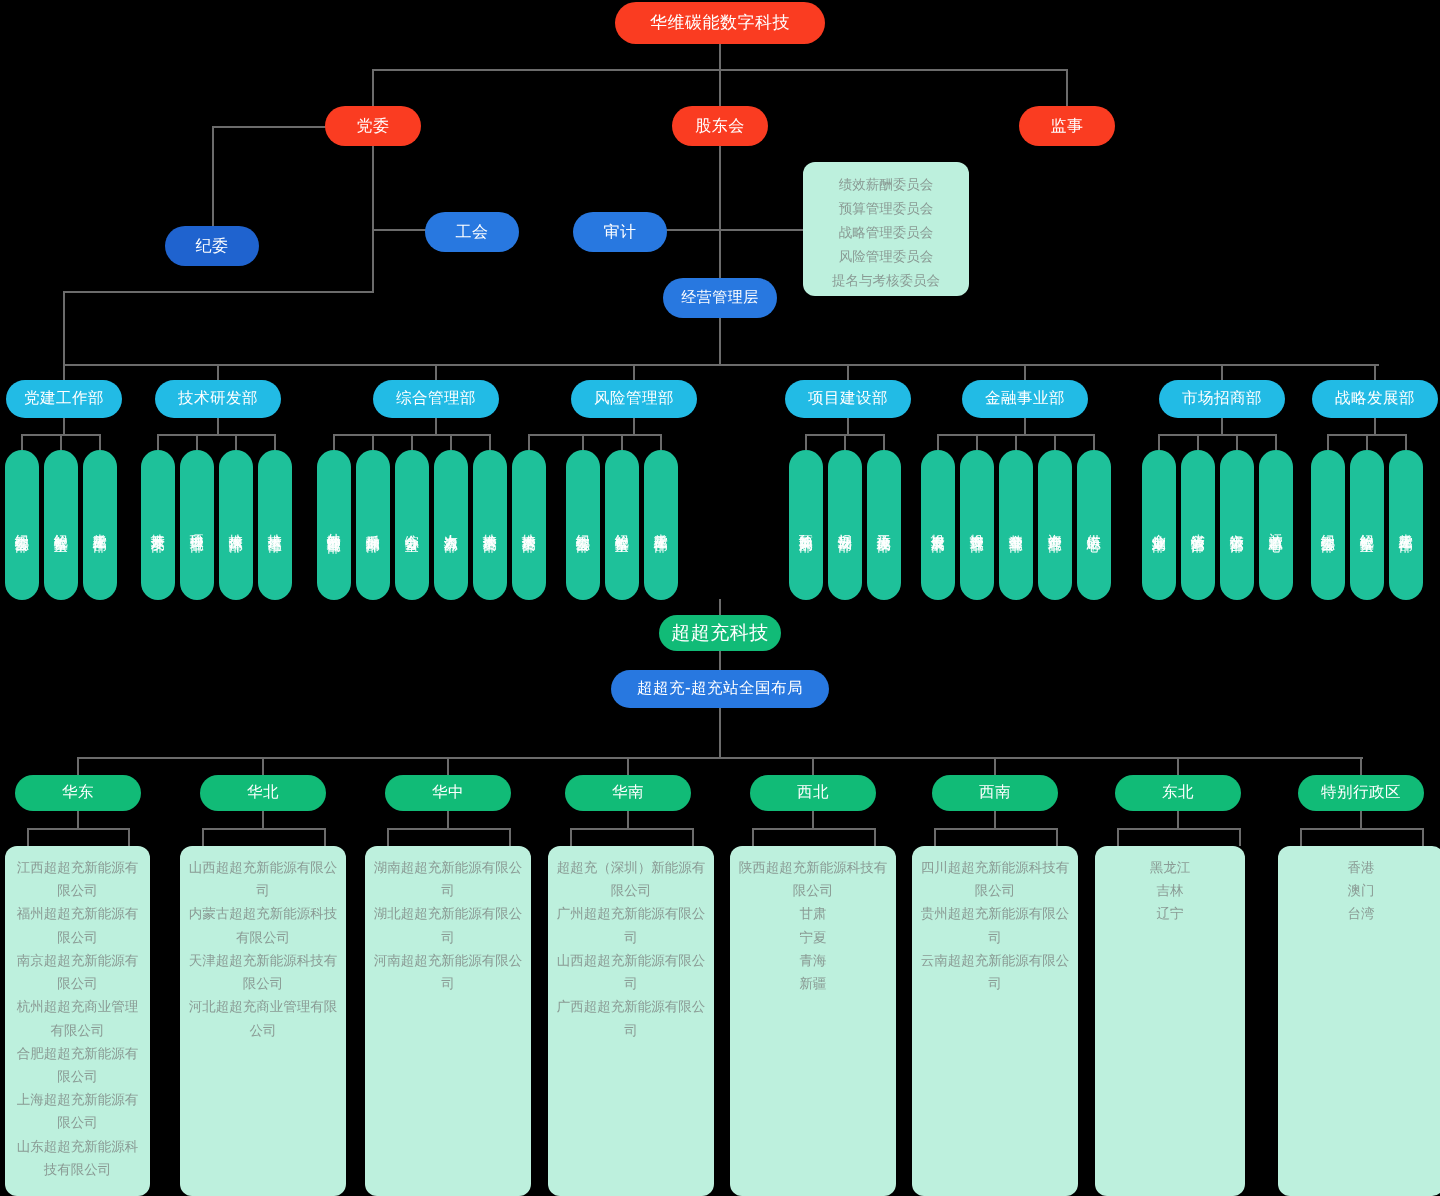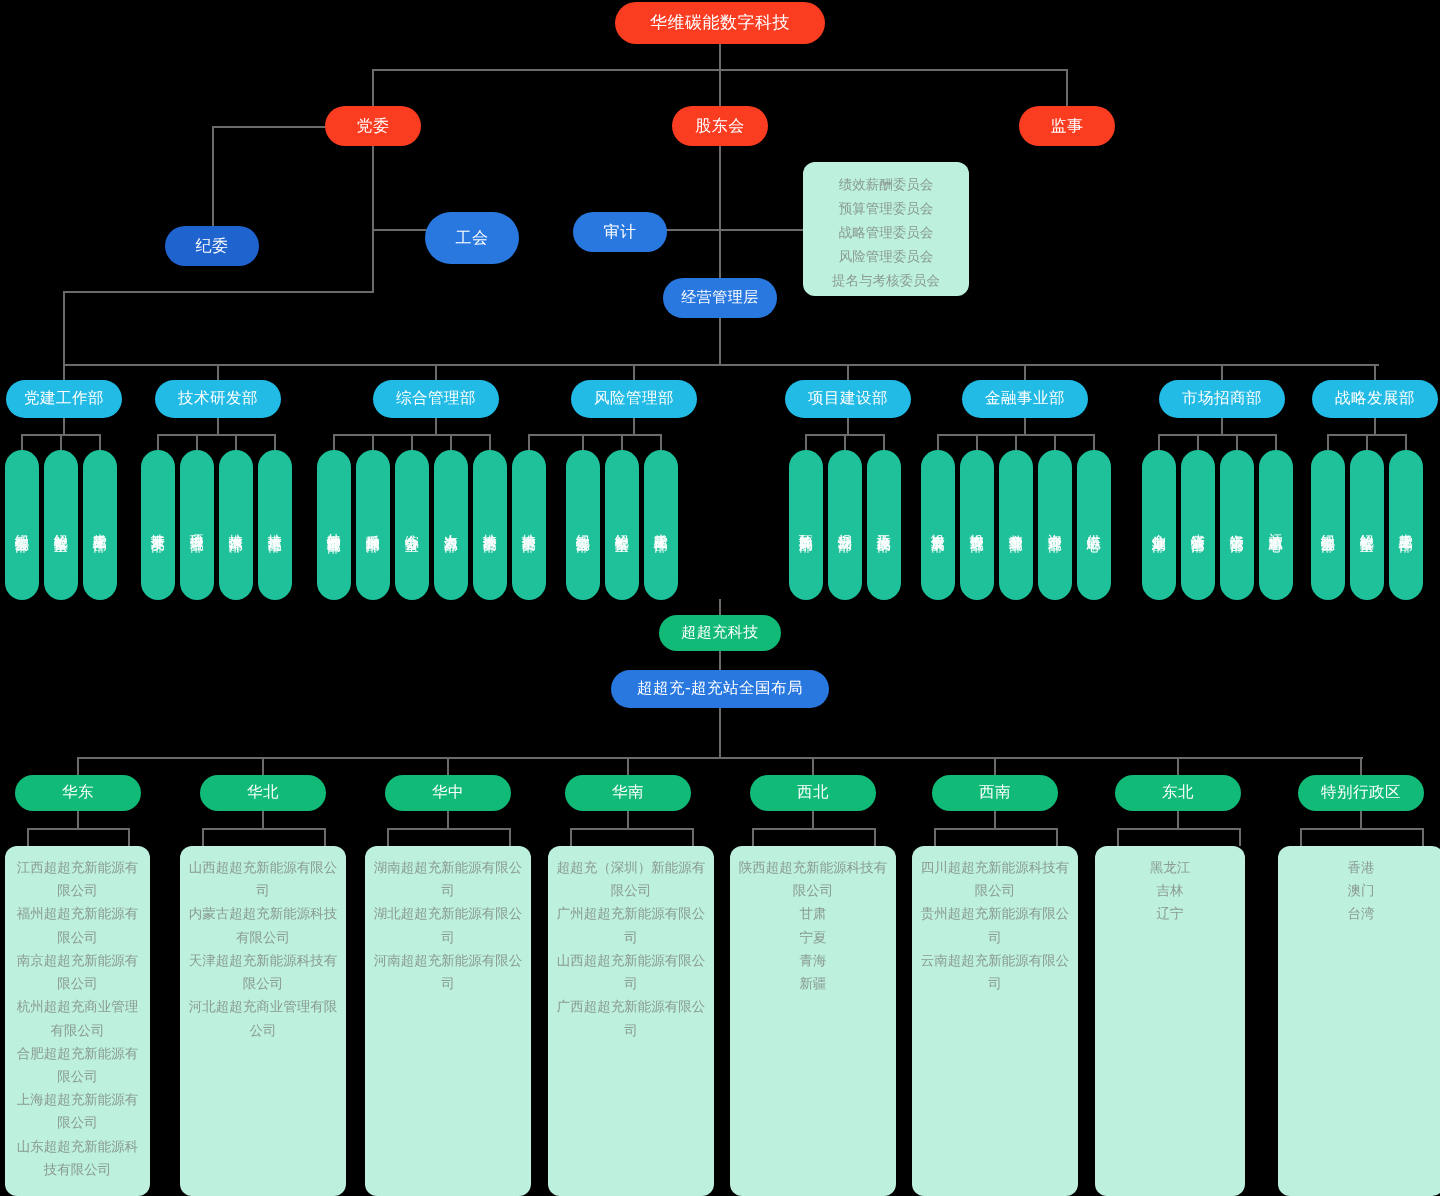--- a/index.html
+++ b/index.html
@@ -94,21 +94,21 @@
   <div class="line vline" style="left:719px; top:599px; width:2px; height:16px;"></div>
   <div class="line vline" style="left:719px; top:650px; width:2px; height:20px;"></div>
   <div class="line vline" style="left:719px; top:706px; width:2px; height:52px;"></div>
   <div class="line hline" style="left:77px; top:757px; width:1286px; height:2px;"></div>
 
 <div class="node red" style="left:615px; top:2px; width:210px; height:42px; font-size:17px;">华维碳能数字科技</div>
     <div class="node red" style="left:325px; top:106px; width:96px; height:40px; font-size:16px;">党委</div>
     <div class="node red" style="left:672px; top:106px; width:96px; height:40px; font-size:16px;">股东会</div>
     <div class="node red" style="left:1019px; top:106px; width:96px; height:40px; font-size:16px;">监事</div>
     <div class="node blue-d" style="left:165px; top:226px; width:94px; height:40px; font-size:16px;">纪委</div>
-    <div class="node blue" style="left:425px; top:212px; width:94px; height:52px; font-size:16px;">工会</div>
+    <div class="node blue" style="left:425px; top:212px; width:94px; height:40px; font-size:16px;">工会</div>
     <div class="node blue" style="left:573px; top:212px; width:94px; height:40px; font-size:16px;">审计</div>
     <div class="panel cmt" style="left:803px; top:162px; width:166px; height:134px; font-size:13.5px; padding-top:10px;">
       <span class="ln">绩效薪酬委员会</span>
       <span class="ln">预算管理委员会</span>
       <span class="ln">战略管理委员会</span>
       <span class="ln">风险管理委员会</span>
       <span class="ln">提名与考核委员会</span>
     </div>
     <div class="node blue" style="left:663px; top:278px; width:114px; height:40px; font-size:15px;">经营管理层</div>
     <div class="line vline" style="left:63px; top:364px; width:2px; height:16px;"></div>
@@ -198,21 +198,21 @@
     <div class="line vline" style="left:1374px; top:364px; width:2px; height:16px;"></div>
     <div class="node cyan" style="left:1312px; top:380px; width:126px; height:38px; font-size:15.5px;">战略发展部</div>
     <div class="line vline" style="left:1374px; top:418px; width:2px; height:17px;"></div>
     <div class="line hline" style="left:1328px; top:434px; width:78px; height:2px;"></div>
     <div class="line vline" style="left:1327px; top:434px; width:2px; height:16px;"></div>
     <div class="vnode" style="left:1311px; top:450px; width:34px; height:150px; font-size:14px;">纪委综合部</div>
     <div class="line vline" style="left:1366px; top:434px; width:2px; height:16px;"></div>
     <div class="vnode" style="left:1350px; top:450px; width:34px; height:150px; font-size:14px;">纪检监察室</div>
     <div class="line vline" style="left:1405px; top:434px; width:2px; height:16px;"></div>
     <div class="vnode" style="left:1389px; top:450px; width:34px; height:150px; font-size:14px;">党建工作部</div>
-    <div class="node green" style="left:659px; top:615px; width:122px; height:36px; font-size:15px;">超超充科技</div>
+    <div class="node green" style="left:659px; top:615px; width:122px; height:36px; font-size:19px;">超超充科技</div>
     <div class="node blue" style="left:611px; top:670px; width:218px; height:38px; font-size:15.5px;">超超充-超充站全国布局</div>
     <div class="line vline" style="left:77px; top:757px; width:2px; height:18px;"></div>
     <div class="node green" style="left:15px; top:775px; width:126px; height:36px; font-size:15.5px;">华东</div>
     <div class="line vline" style="left:77px; top:811px; width:2px; height:18px;"></div>
     <div class="line hline" style="left:27px; top:828px; width:101px; height:2px;"></div>
     <div class="line vline" style="left:27px; top:828px; width:2px; height:18px;"></div>
     <div class="line vline" style="left:128px; top:828px; width:2px; height:18px;"></div>
     <div class="panel" style="left:5px; top:846px; width:145px; height:350px; font-size:13.5px;">
       <span class="ln">江西超超充新能源有限公司</span>
       <span class="ln">福州超超充新能源有限公司</span>

